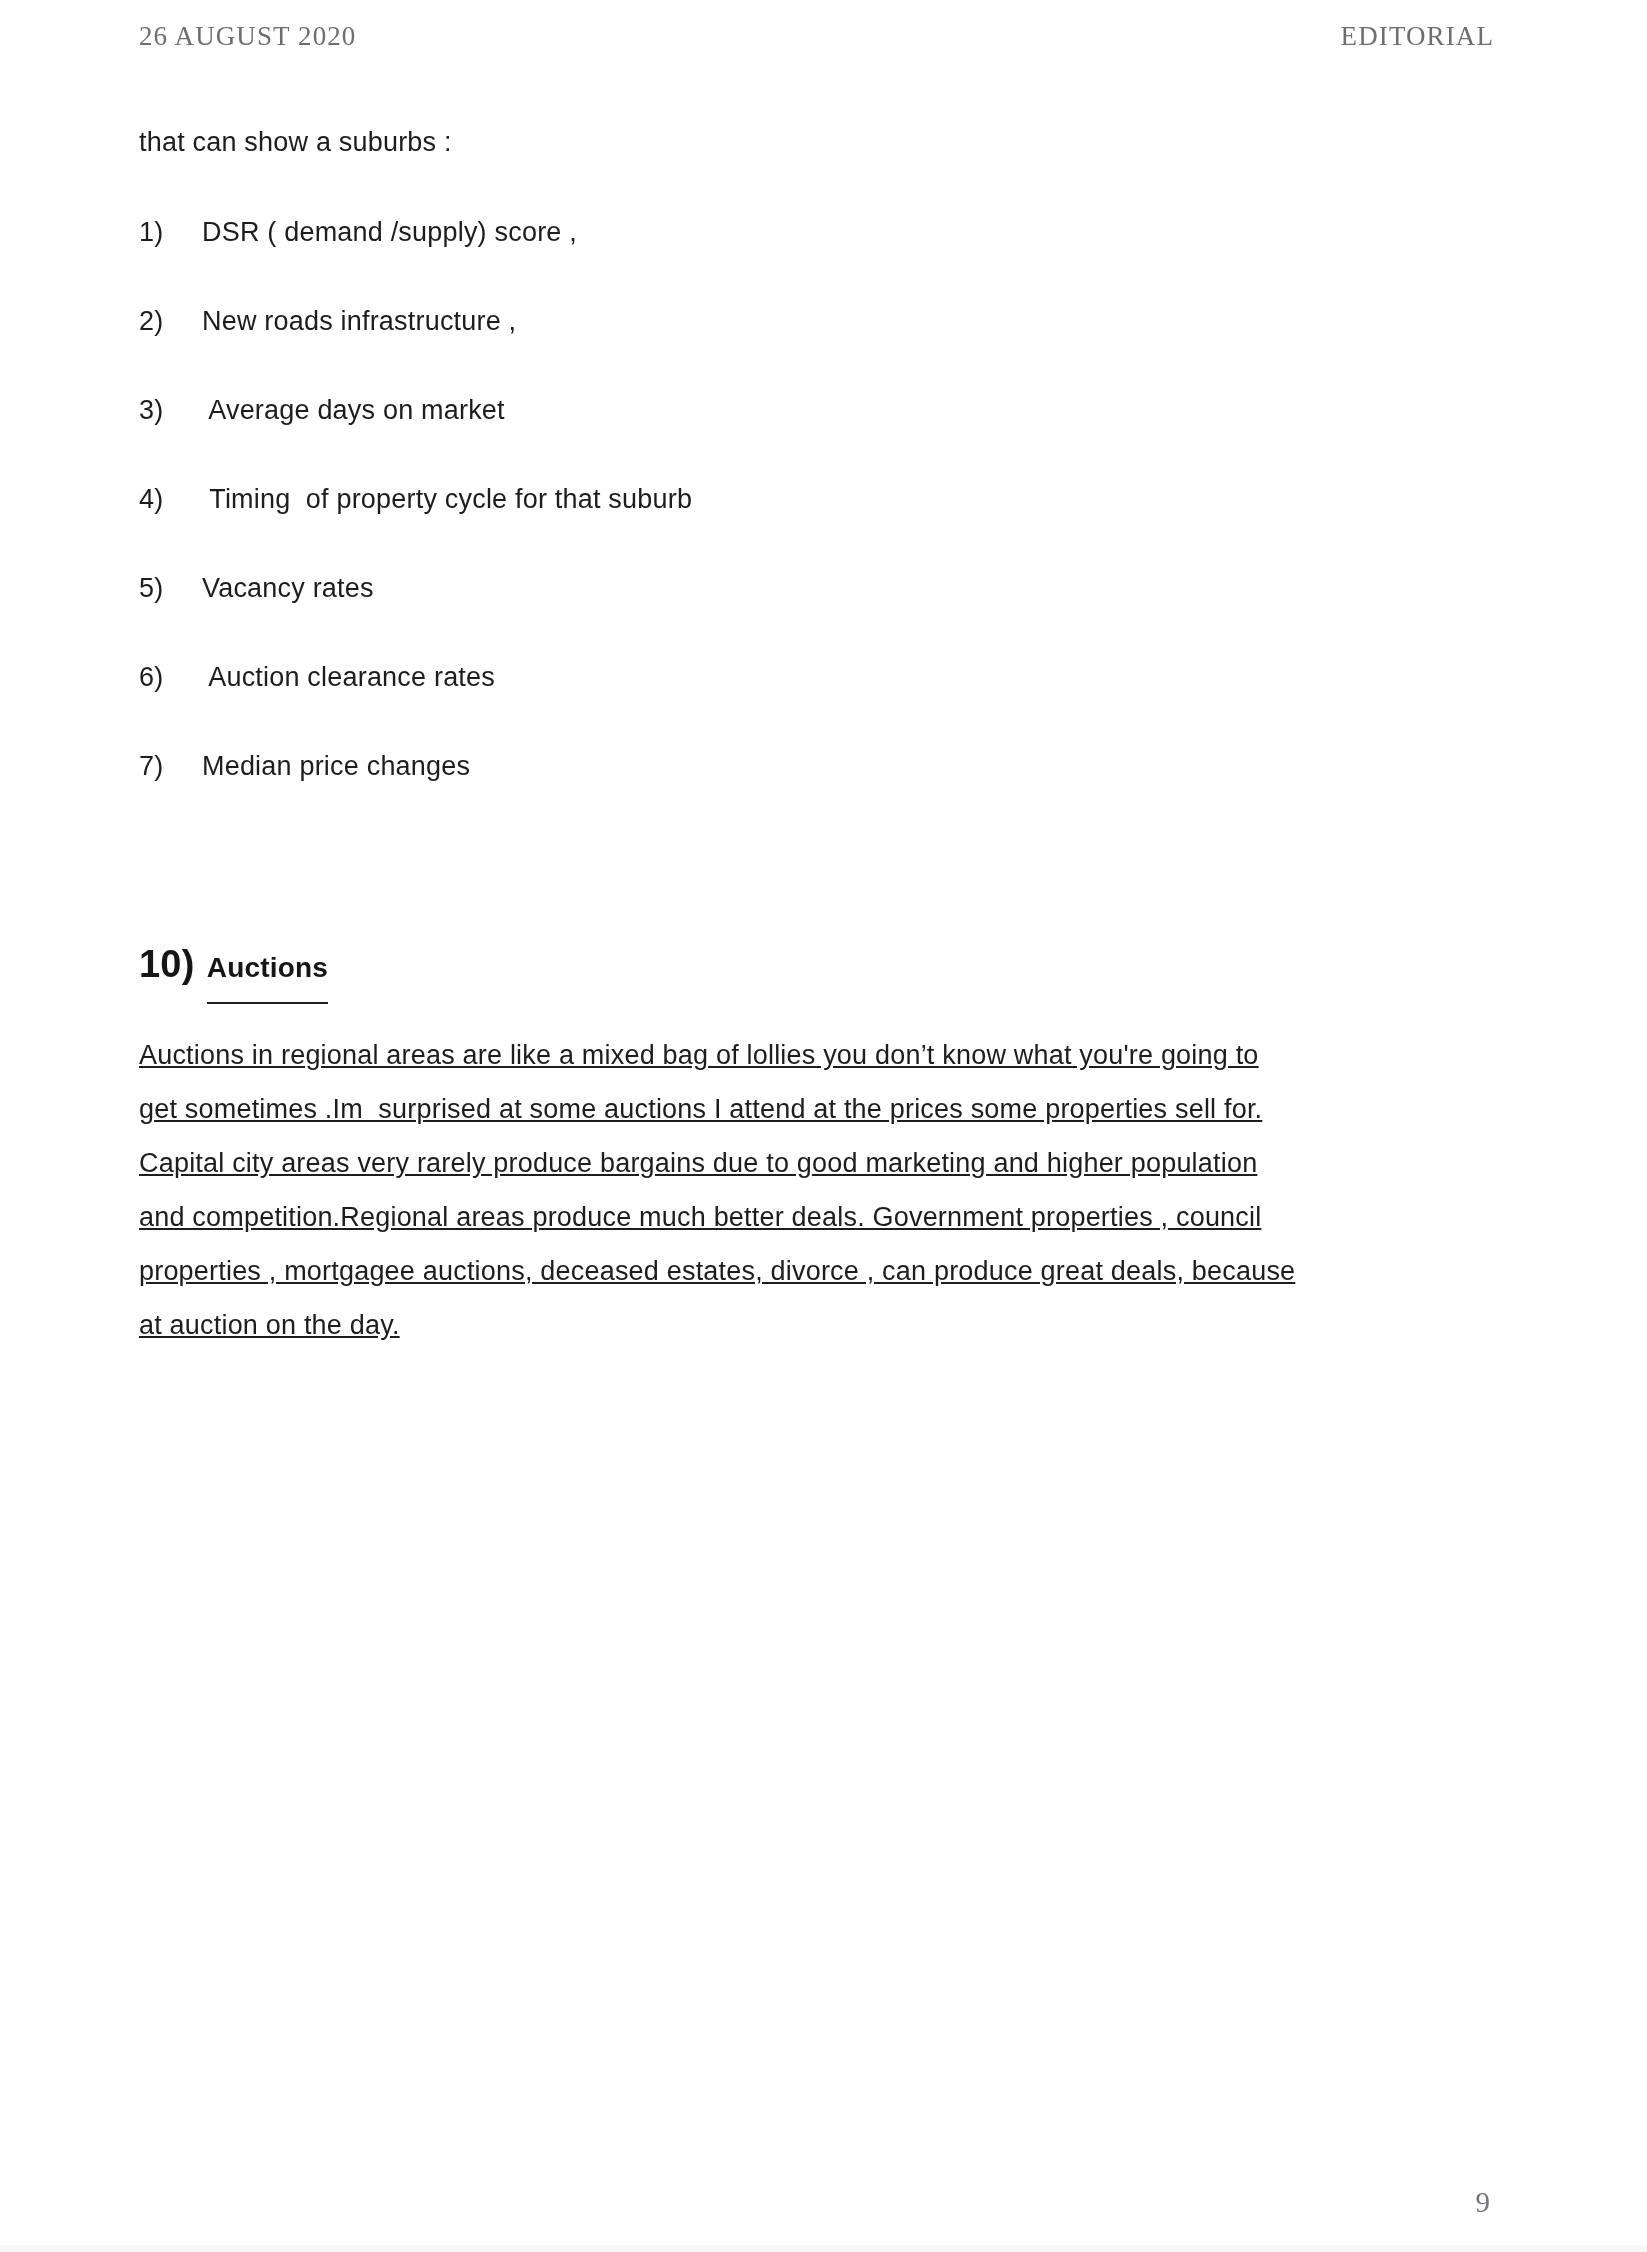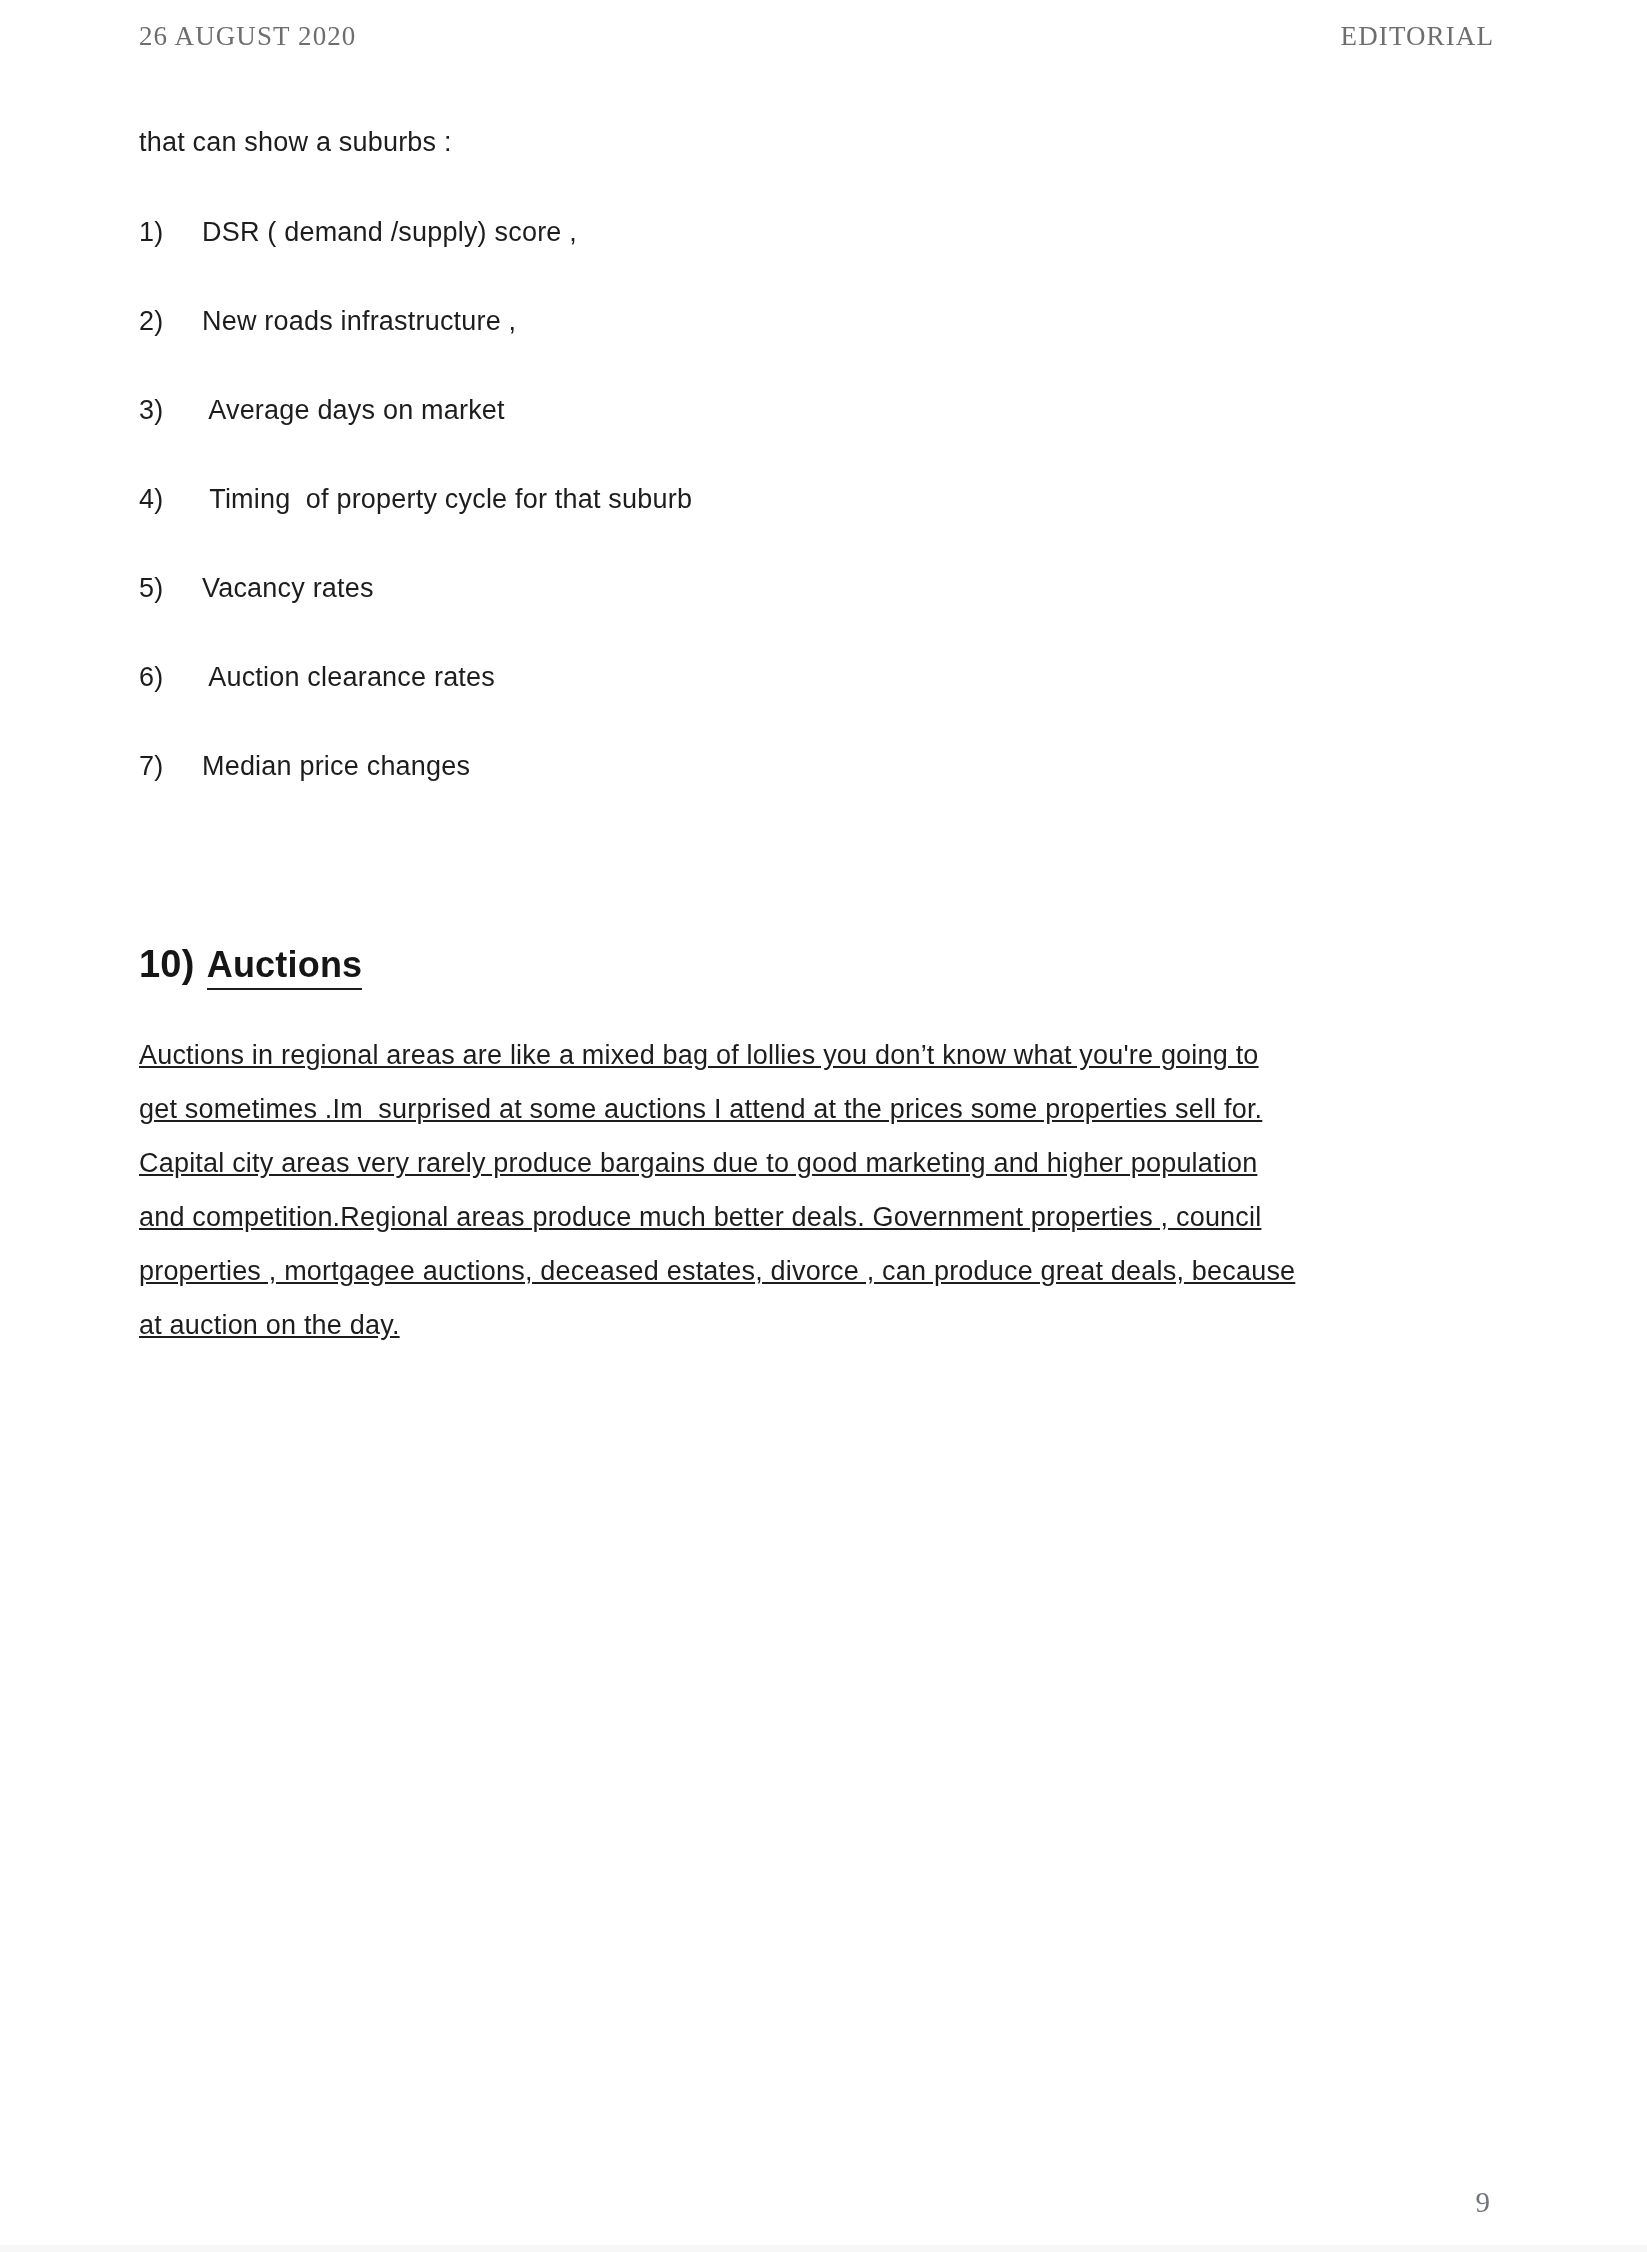--- a/index.html
+++ b/index.html
@@ -80,26 +80,26 @@
     margin-top: 13px;
   }
   .heading .h-num {
     font-size: 38px;
     font-weight: bold;
     line-height: 43px;
     letter-spacing: 0.2px;
   }
   .heading .h-title {
     margin-left: 12.2px;
-    font-size: 36px;
+    font-size: 28px;
     font-weight: bold;
     line-height: 38px;
     letter-spacing: 0.2px;
     border-bottom: 2.8px solid #1d1d1d;
-    padding-bottom: 4px;
+    padding-bottom: 15px;
   }
 
   
   .para {
     position: absolute;
     top: 1028px;
     left: 139px;
     right: 154px;
     font-size: 27px;
     letter-spacing: 0.2px;

